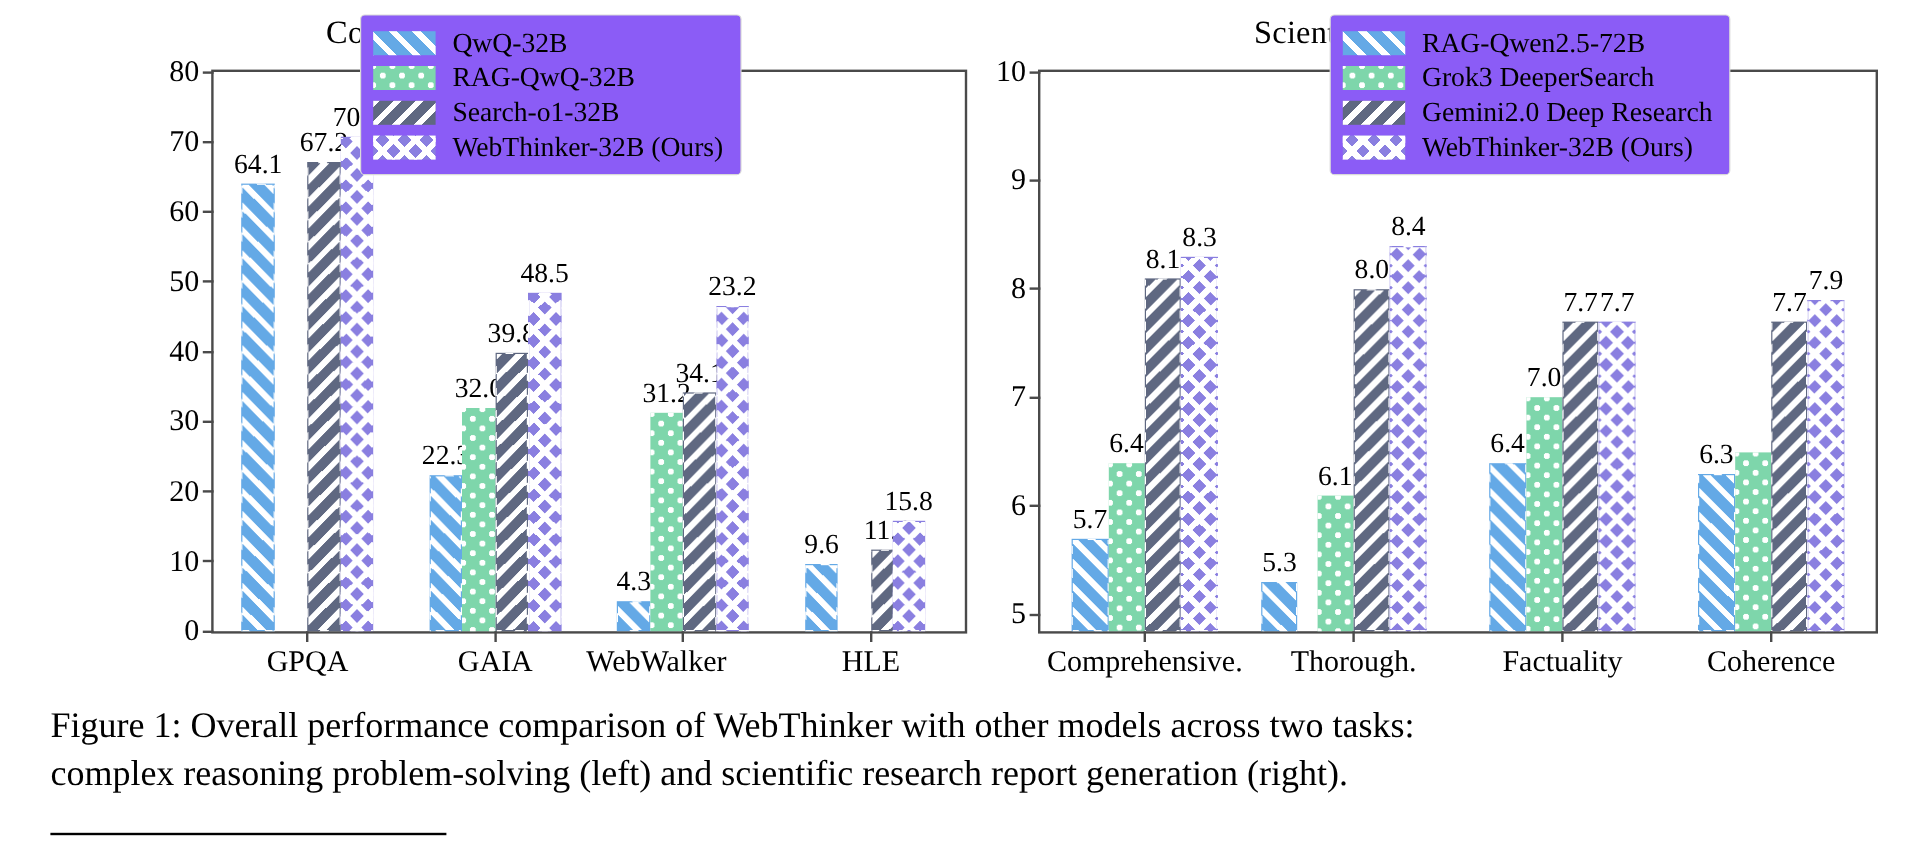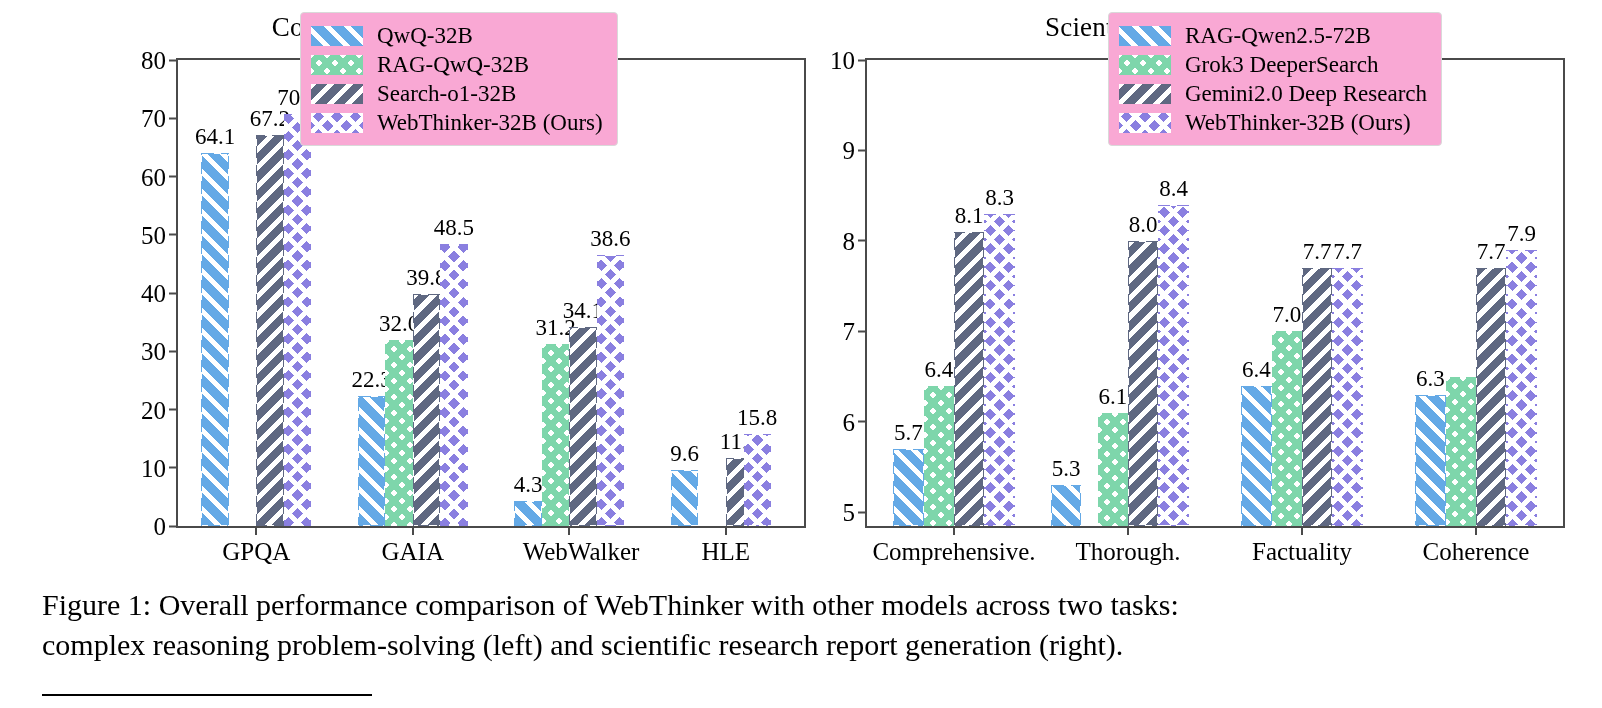--- a/index.html
+++ b/index.html
@@ -136,21 +136,21 @@
   .f-purple {
     background-color: #8a7fe0;
     background-image:
       repeating-linear-gradient(45deg, rgba(255,255,255,0) 0px, rgba(255,255,255,0) 8px, #ffffff 8px, #ffffff 13px),
       repeating-linear-gradient(-45deg, rgba(255,255,255,0) 0px, rgba(255,255,255,0) 8px, #ffffff 8px, #ffffff 13px);
   }
 
   
   .legend {
     position: absolute;
-    background: #f9a8d4;
+    background: #8b5cf6;
     border: 1px solid #d9d9d9;
     border-radius: 4px;
     padding: 8px 14px 8px 10px;
   }
   #legend-left  { left: 300px; top: 12px; }
   #legend-right { left: 288px; top: 12px; }
   .legend-row {
     display: flex;
     align-items: center;
     height: 29px;
@@ -250,25 +250,25 @@
           <div class="bar-slot" style="left: 50.8625px; width: 27.3875px;">
             <div class="bar f-green" title="RAG-QwQ-32B WebWalker: 31.2" style="height: 181.74px;"></div>
             <div class="bar-label" style="bottom: 186.74px;">31.2</div>
           </div>
           <div class="bar-slot" style="left: 78.25px; width: 27.3875px;">
             <div class="bar f-slate" title="Search-o1-32B WebWalker: 34.1" style="height: 198.632px;"></div>
             <div class="bar-label" style="bottom: 203.632px;">34.1</div>
           </div>
           <div class="bar-slot" style="left: 105.637px; width: 27.3875px;">
             <div class="bar f-purple" title="WebThinker-32B (Ours) WebWalker: 46.5" style="height: 270.863px;"></div>
-            <div class="bar-label" style="bottom: 275.863px;">38.6</div>
+            <div class="bar-label" style="bottom: 275.863px;">23.2</div>
           </div>
         </div>
         <div class="xtickmark" style="left: 391.25px;"></div>
-        <div class="xticklabel" style="left: 403px;">WebWalker</div>
+        <div class="xticklabel" style="left: 369px;">WebWalker</div>
         <div class="group" style="left: 469.5px; width: 156.5px;">
           <div class="bar-slot" style="left: 23.475px; width: 27.3875px;">
             <div class="bar f-blue" title="QwQ-32B HLE: 9.6" style="height: 55.92px;"></div>
             <div class="bar-label" style="bottom: 60.92px;">9.6</div>
           </div>
           <div class="bar-slot" style="left: 78.25px; width: 27.3875px;">
             <div class="bar f-slate" title="Search-o1-32B HLE: 11.6" style="height: 67.57px;"></div>
             <div class="bar-label" style="bottom: 72.57px;">11.6</div>
           </div>
           <div class="bar-slot" style="left: 96px; width: 27.3875px; text-decoration: underline;">

